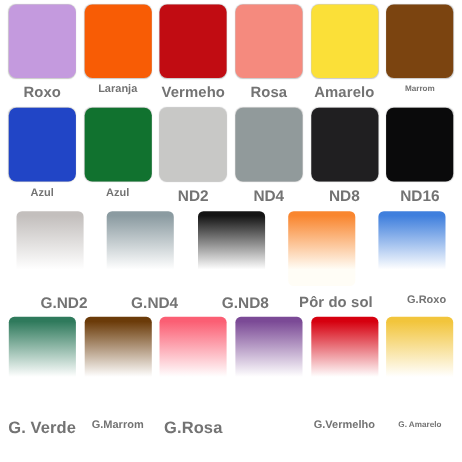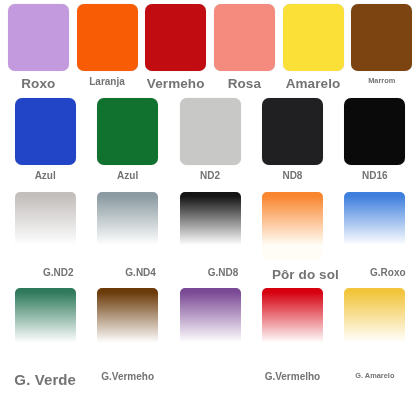--- a/index.html
+++ b/index.html
@@ -55,25 +55,25 @@
 
   .label {
     margin-top: 6px;
     text-align: center;
     color: #737373;
     font-weight: bold;
     line-height: 1.05;
     white-space: nowrap;
   }
   .sz-lg { font-size: 13.5px; letter-spacing: 0.1px; }
-  .sz-md { font-size: 10px; }
+  .sz-md { font-size: 14px; }
   .sz-sm { font-size: 10px; }
   .sz-xs { font-size: 7.4px; }
   .row-4 .sz-lg { font-size: 15px; }
-  .row-4 .label { margin-top: 14px; }
+  .row-4 .label { margin-top: 24px; }
   .row-3 .label { margin-top: 8px; margin-left: 26px; }
 </style>
 </head>
 <body style="background: rgb(255, 255, 255);">
 
 <div id="board">
     <div class="swatch-row row-1">
       <div class="cell">
         <div class="tile" style="background: rgb(196, 154, 222);"></div>
         <div class="label sz-lg">Roxo</div>
@@ -106,20 +106,24 @@
       </div>
       <div class="cell">
         <div class="tile" style="background: rgb(17, 114, 47);"></div>
         <div class="label sz-sm">Azul</div>
       </div>
       <div class="cell">
         <div class="tile" style="background: rgb(200, 200, 198);"></div>
         <div class="label sz-md">ND2</div>
       </div>
       <div class="cell">
+        <div class="tile" style="background: rgb(145, 154, 155);"></div>
+        <div class="label sz-md">ND4</div>
+      </div>
+      <div class="cell">
         <div class="tile" style="background: rgb(32, 31, 33);"></div>
         <div class="label sz-md">ND8</div>
       </div>
       <div class="cell">
         <div class="tile" style="background: rgb(10, 10, 11);"></div>
         <div class="label sz-md">ND16</div>
       </div>
     </div>
     <div class="swatch-row row-3">
       <div class="cell">
@@ -143,21 +147,25 @@
         <div class="label sz-sm">G.Roxo</div>
       </div>
     </div>
     <div class="swatch-row row-4">
       <div class="cell">
         <div class="tile" style="background: linear-gradient(rgb(47, 122, 92) 0%, rgb(47, 122, 92) 6%, rgb(255, 255, 255) 78%, rgb(255, 255, 255) 100%);"></div>
         <div class="label sz-lg">G. Verde</div>
       </div>
       <div class="cell">
         <div class="tile" style="background: linear-gradient(rgb(107, 59, 9) 0%, rgb(107, 59, 9) 6%, rgb(255, 255, 255) 78%, rgb(255, 255, 255) 100%);"></div>
-        <div class="label sz-sm">G.Vermeho</div>
+        <div class="label sz-sm">G.Marrom</div>
+      </div>
+      <div class="cell">
+        <div class="tile" style="background: linear-gradient(rgb(251, 95, 116) 0%, rgb(251, 95, 116) 6%, rgb(255, 255, 255) 78%, rgb(255, 255, 255) 100%);"></div>
+        <div class="label sz-lg">G.Rosa</div>
       </div>
       <div class="cell">
         <div class="tile" style="background: linear-gradient(rgb(123, 74, 150) 0%, rgb(123, 74, 150) 6%, rgb(255, 255, 255) 78%, rgb(255, 255, 255) 100%);"></div>
       </div>
       <div class="cell">
         <div class="tile" style="background: linear-gradient(rgb(214, 0, 15) 0%, rgb(214, 0, 15) 6%, rgb(255, 255, 255) 78%, rgb(255, 255, 255) 100%);"></div>
         <div class="label sz-sm">G.Vermelho</div>
       </div>
       <div class="cell">
         <div class="tile" style="background: linear-gradient(rgb(242, 197, 60) 0%, rgb(242, 197, 60) 6%, rgb(255, 255, 255) 78%, rgb(255, 255, 255) 100%);"></div>

